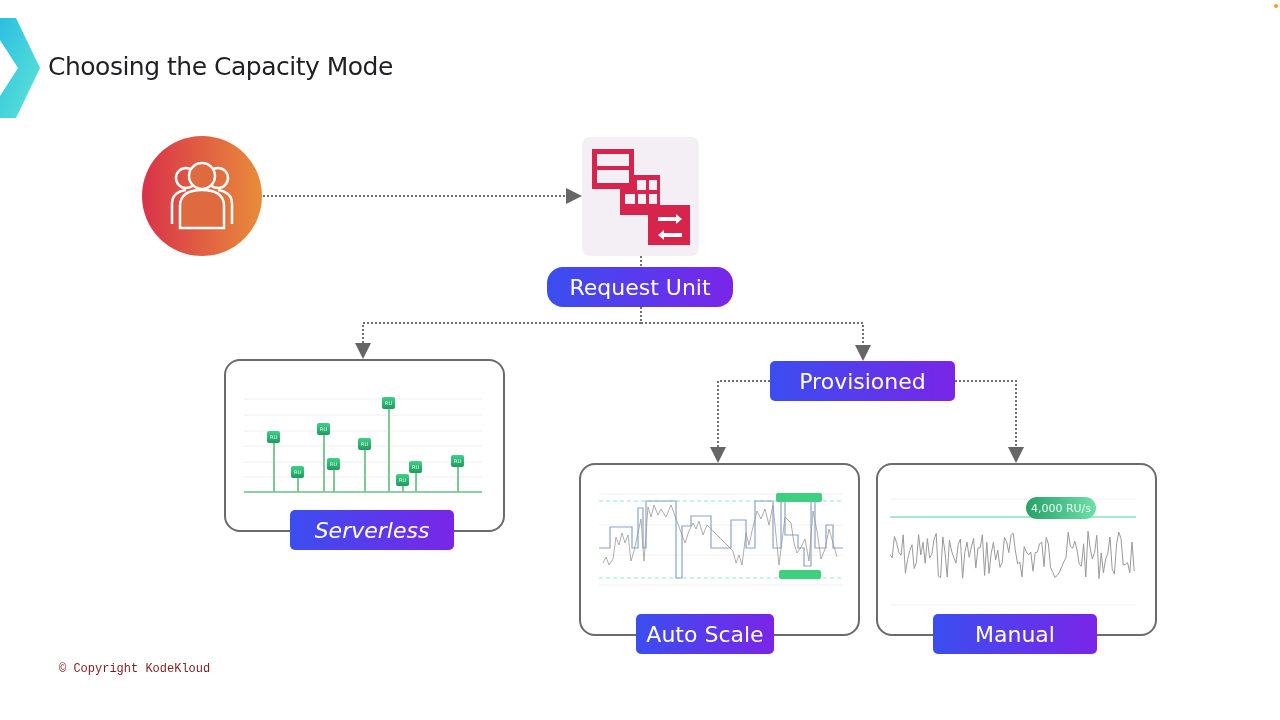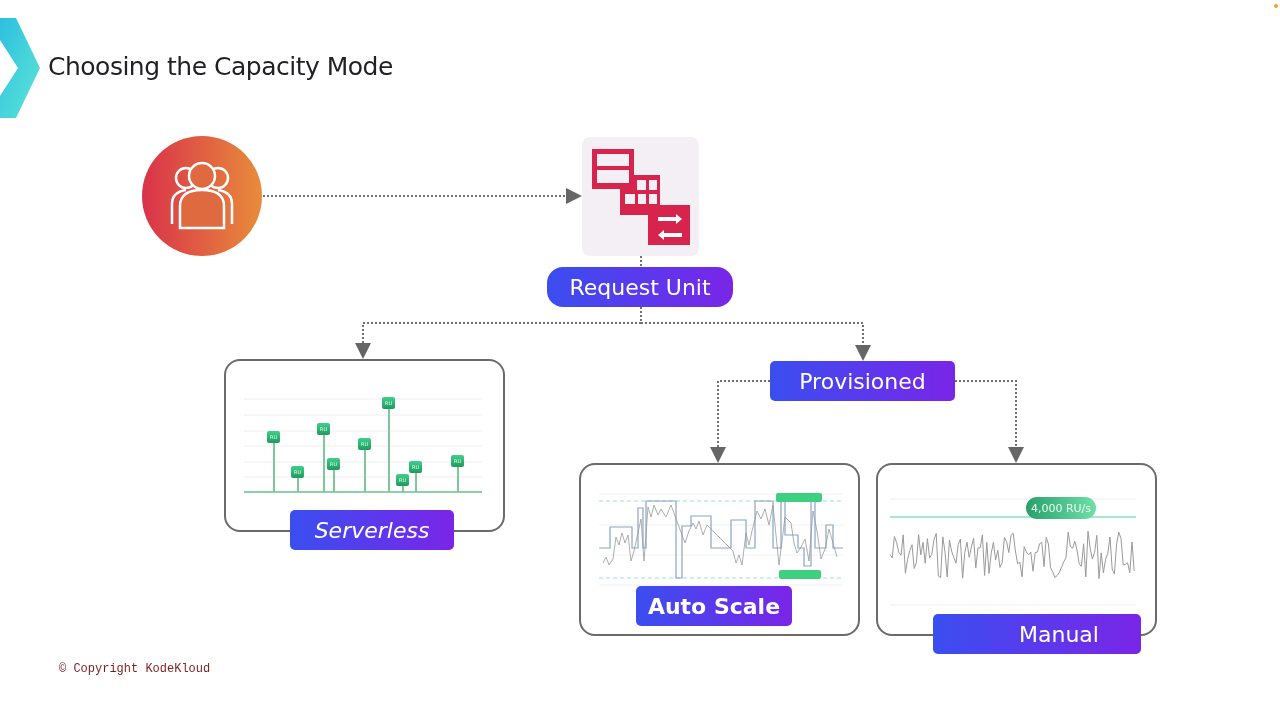--- a/index.html
+++ b/index.html
@@ -8,22 +8,22 @@
   .chevron{left:0;top:18px;width:42px;height:100px;}
   .title{left:48px;top:52px;font-size:25px;color:#1f1f24;letter-spacing:-0.5px;}
   .copyright{left:59px;top:662px;font-size:12px;color:#7f1d1d;font-family:Liberation Mono, monospace;}
   .dot-accent{left:1274px;top:4px;width:4px;height:4px;border-radius:50%;background:#f0a030;}
   .users{left:142px;top:136px;width:120px;height:120px;border-radius:50%;background:linear-gradient(90deg,#d9324a,#e88c3a);}
   .ru-icon-box{left:582px;top:137px;width:117px;height:119px;border-radius:8px;background:#f3eff5;}
   .pill{background:linear-gradient(90deg,#3a4ef0,#7a25e8);color:#fff;border-radius:5px;display:flex;align-items:center;justify-content:center;font-size:22px;}
   .p-request{left:547px;top:267px;width:186px;height:40px;border-radius:16px;}
   .p-prov{left:770px;top:361px;width:185px;height:40px;}
   .p-serverless{left:290px;top:510px;width:164px;height:40px;font-style:italic;}
-  .p-auto{left:636px;top:586px;width:156px;height:40px;font-weight:bold;}
-  .p-manual{left:933px;top:614px;width:164px;height:40px;padding-left:44px;}
+  .p-auto{left:636px;top:614px;width:138px;height:40px;}
+  .p-manual{left:933px;top:614px;width:164px;height:40px;}
   .panel{border:2px solid #6b6b6b;border-radius:16px;background:#fff;}
   .panel-serverless{left:224px;top:359px;width:277px;height:169px;}
   .panel-auto{left:579px;top:463px;width:277px;height:169px;}
   .panel-manual{left:876px;top:463px;width:277px;height:169px;}
   svg.lines{left:0;top:0;width:1280px;height:720px;}
   .ru-tag{position:absolute;width:13px;height:12px;border-radius:2px;background:linear-gradient(180deg,#3fd08a,#1f9a5e);color:#e6fff0;font-size:5px;display:flex;align-items:center;justify-content:center;}
   .ru-stem{position:absolute;width:1.5px;background:#7fc89a;}
   .manual-label{left:1026px;top:497px;width:70px;height:22px;border-radius:11px;background:linear-gradient(90deg,#27a06a,#6fe0a8);color:#eafff3;font-size:11px;display:flex;align-items:center;justify-content:center;}
   .auto-tag{position:absolute;height:9px;border-radius:2px;background:#3fcf80;color:#d8ffe8;font-size:4px;display:flex;align-items:center;justify-content:center;}
 </style>

